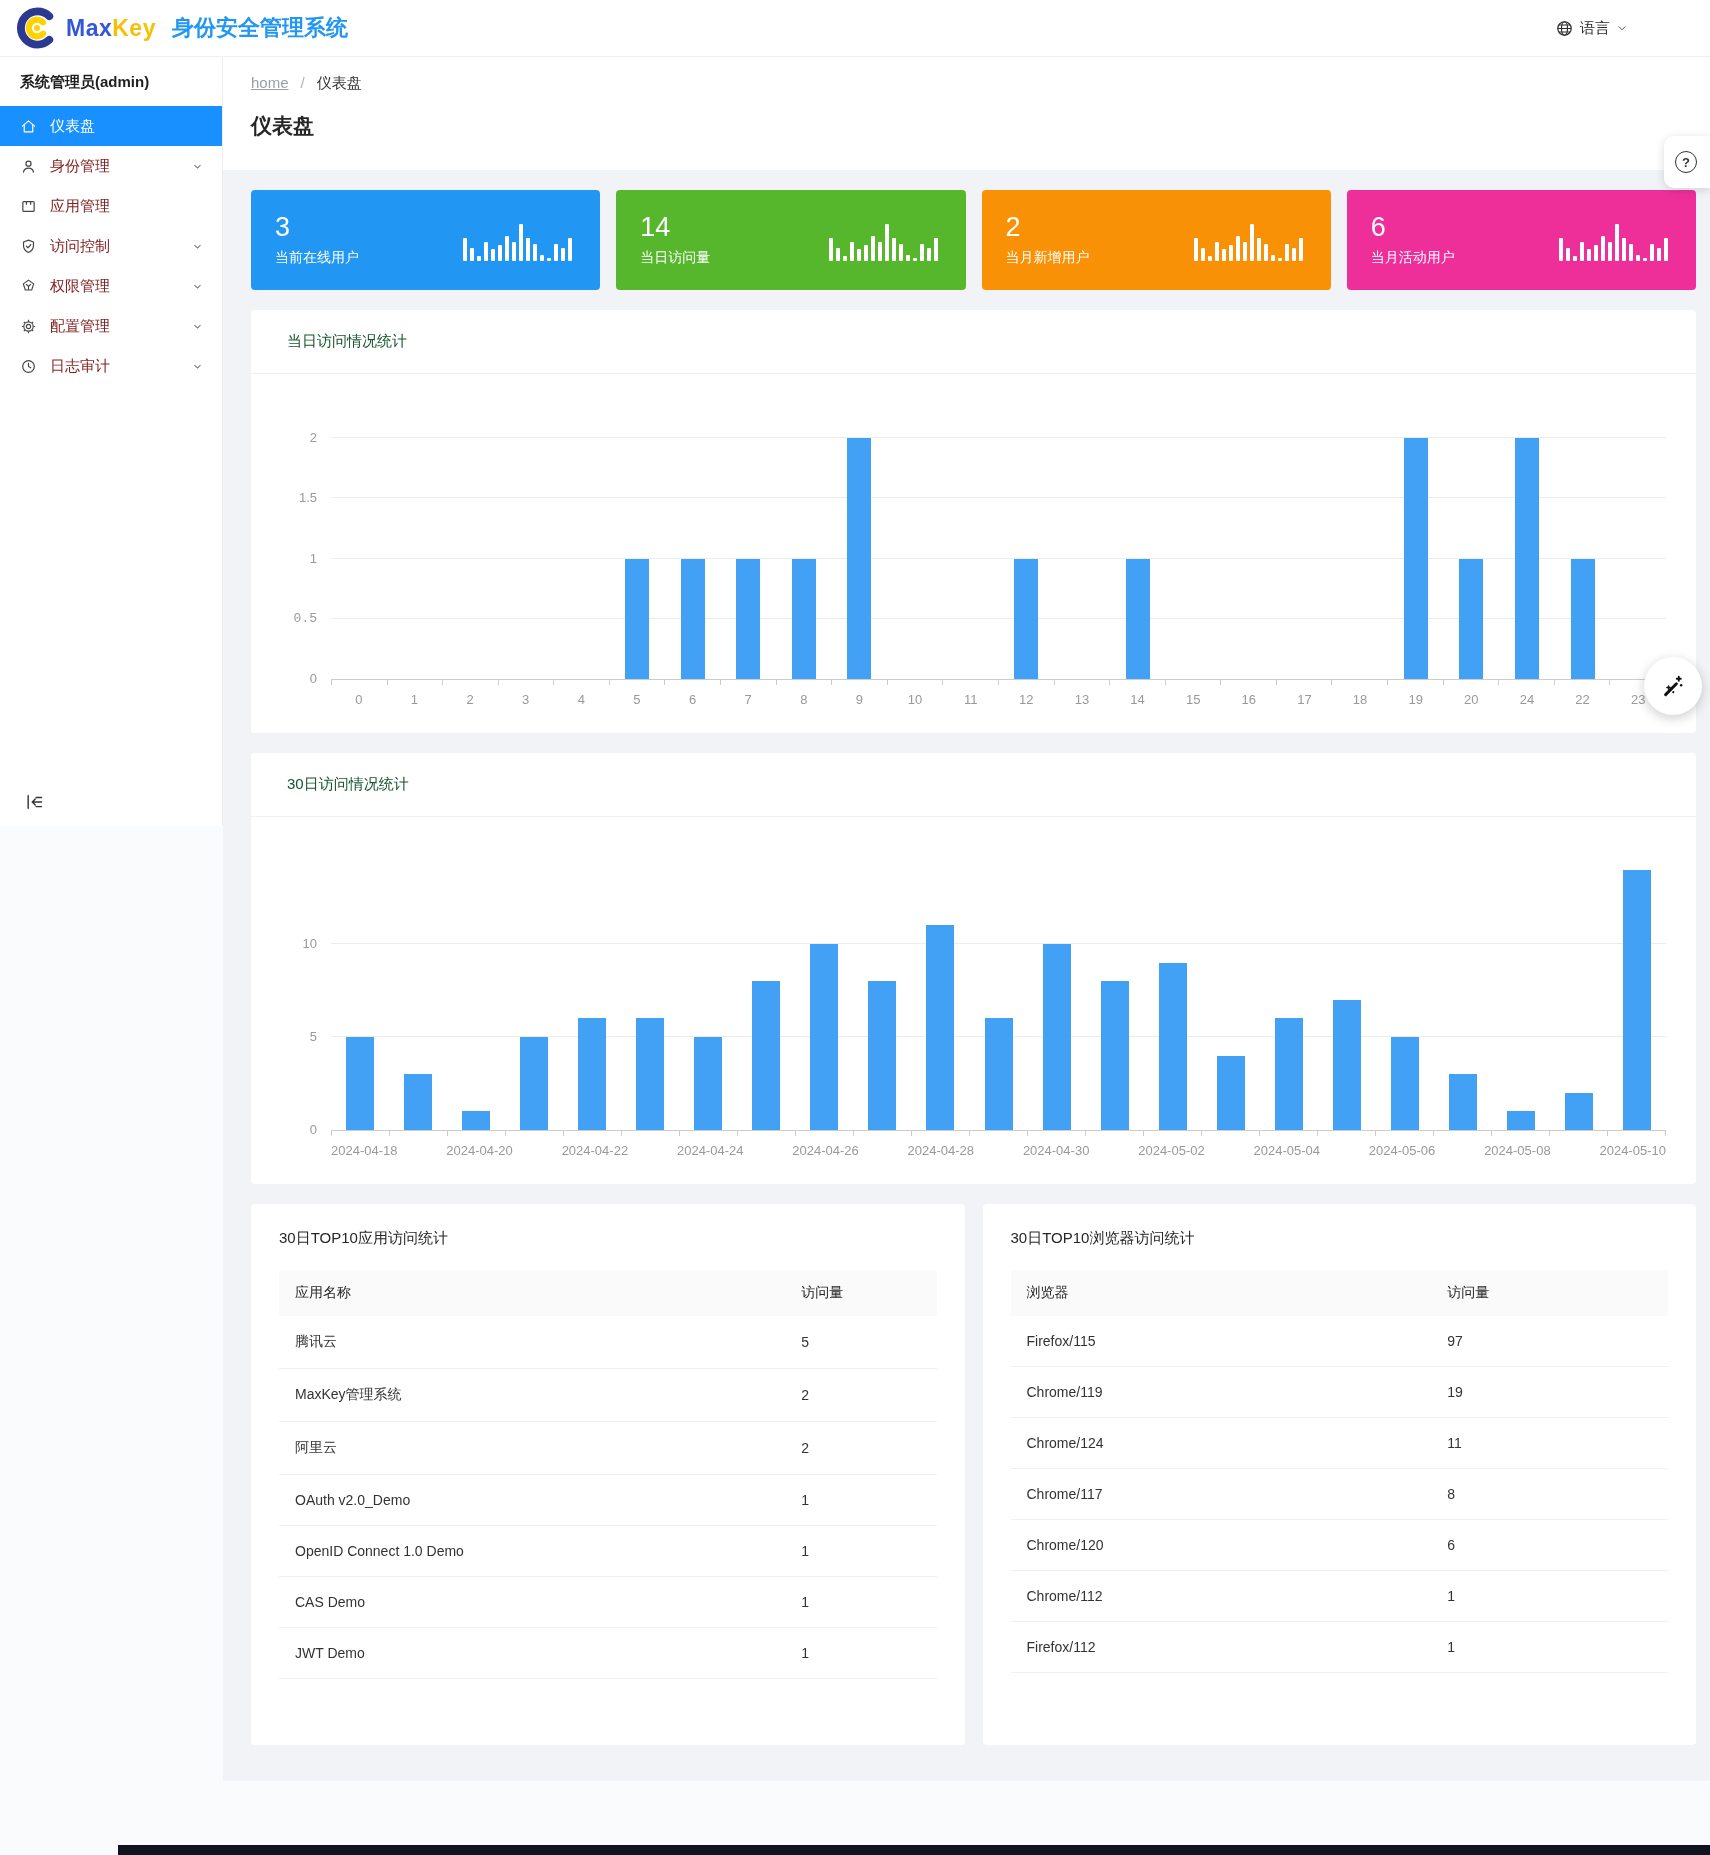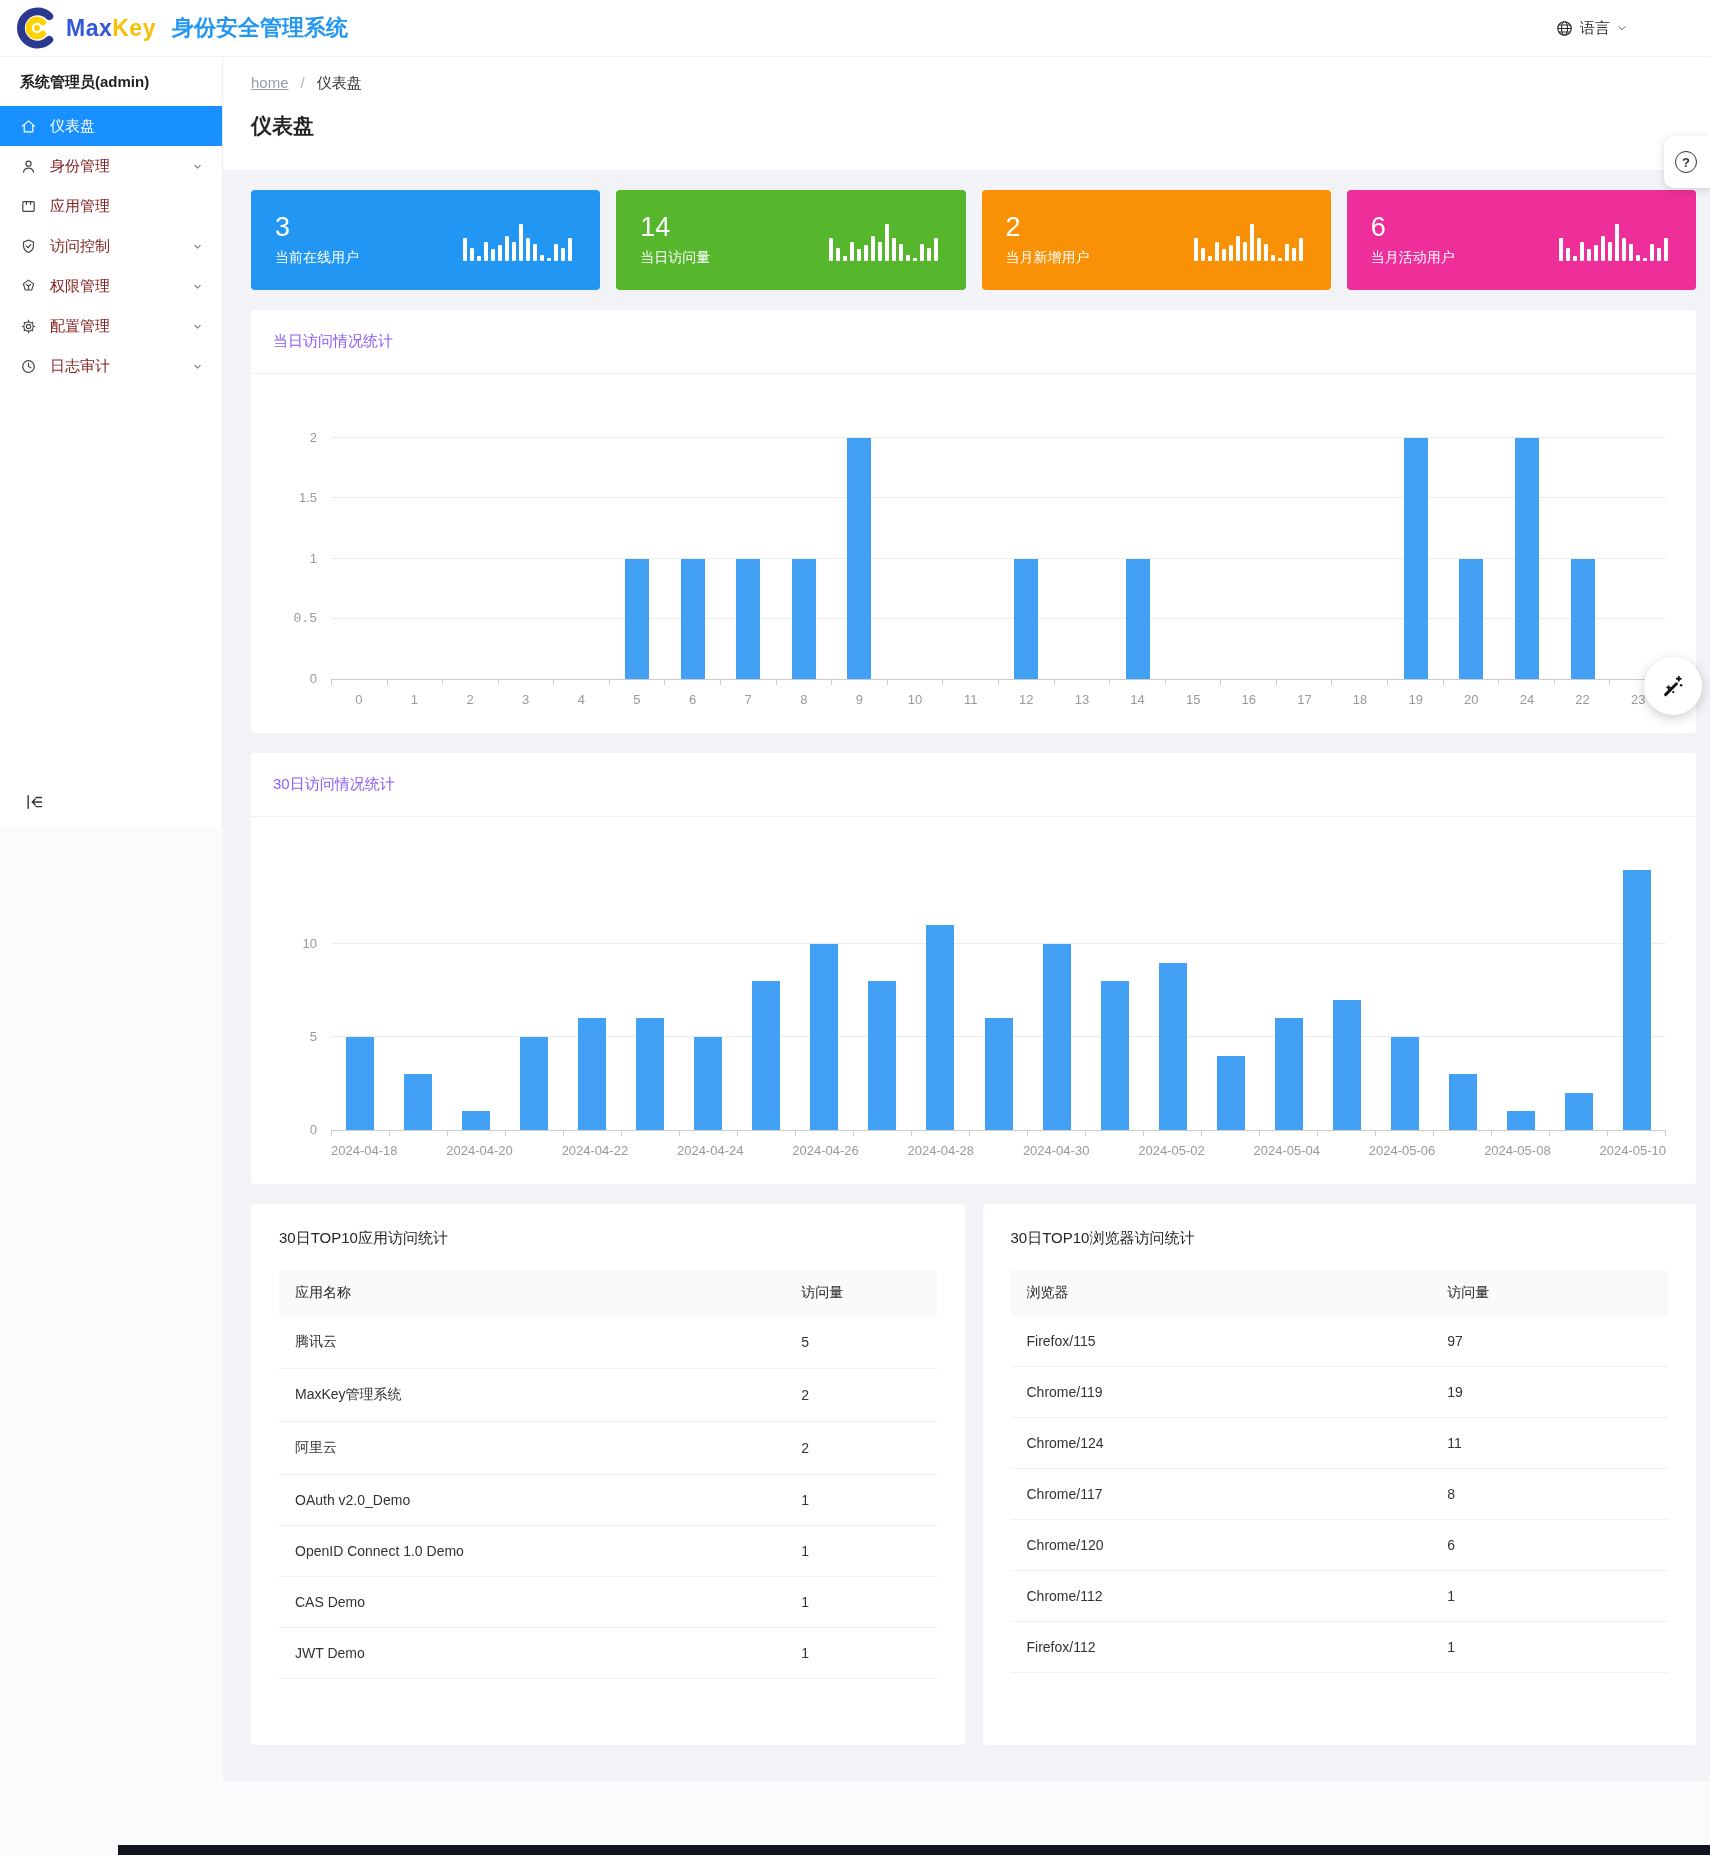--- a/index.html
+++ b/index.html
@@ -57,21 +57,21 @@
   .cards { display:flex; gap:16px; }
   .card { flex:1; height:100px; border-radius:4px; color:#fff; display:flex;
     align-items:center; justify-content:space-between; padding:0 28px 0 24px; }
   .card-value { font-size:27px; line-height:1.05; margin-bottom:7px; }
   .card-label { font-size:14px; }
   .card-spark { display:flex; align-items:flex-end; gap:3px; height:42px; }
   .card-spark i { width:4px; background:#fff; border-radius:1px; display:block; }
 
   
   .panel { background:#fff; border-radius:4px; margin-top:20px; }
-  .panel-title { padding:22px 22px; font-size:15px; color:#8b5cf6;
+  .panel-title { padding:22px 36px; font-size:15px; color:#14532d;
     border-bottom:1px solid #f0f0f0; }
   .chart-wrap { padding:34px 30px 26px 80px; }
   .plot { position:relative; border-bottom:1px solid #ccc; }
   .gridline { position:absolute; left:0; right:0; height:1px; background:#ececec; }
   .ylabel { position:absolute; left:-64px; width:50px; text-align:right;
     font-size:13px; color:#999; line-height:16px; }
   .bars { position:absolute; left:0; right:0; top:0; bottom:0; display:flex; }
   .band { flex:1; display:flex; justify-content:center; align-items:flex-end; }
   .bar { background:#42a1f5; }
   .xticks { display:flex; height:5px; }

